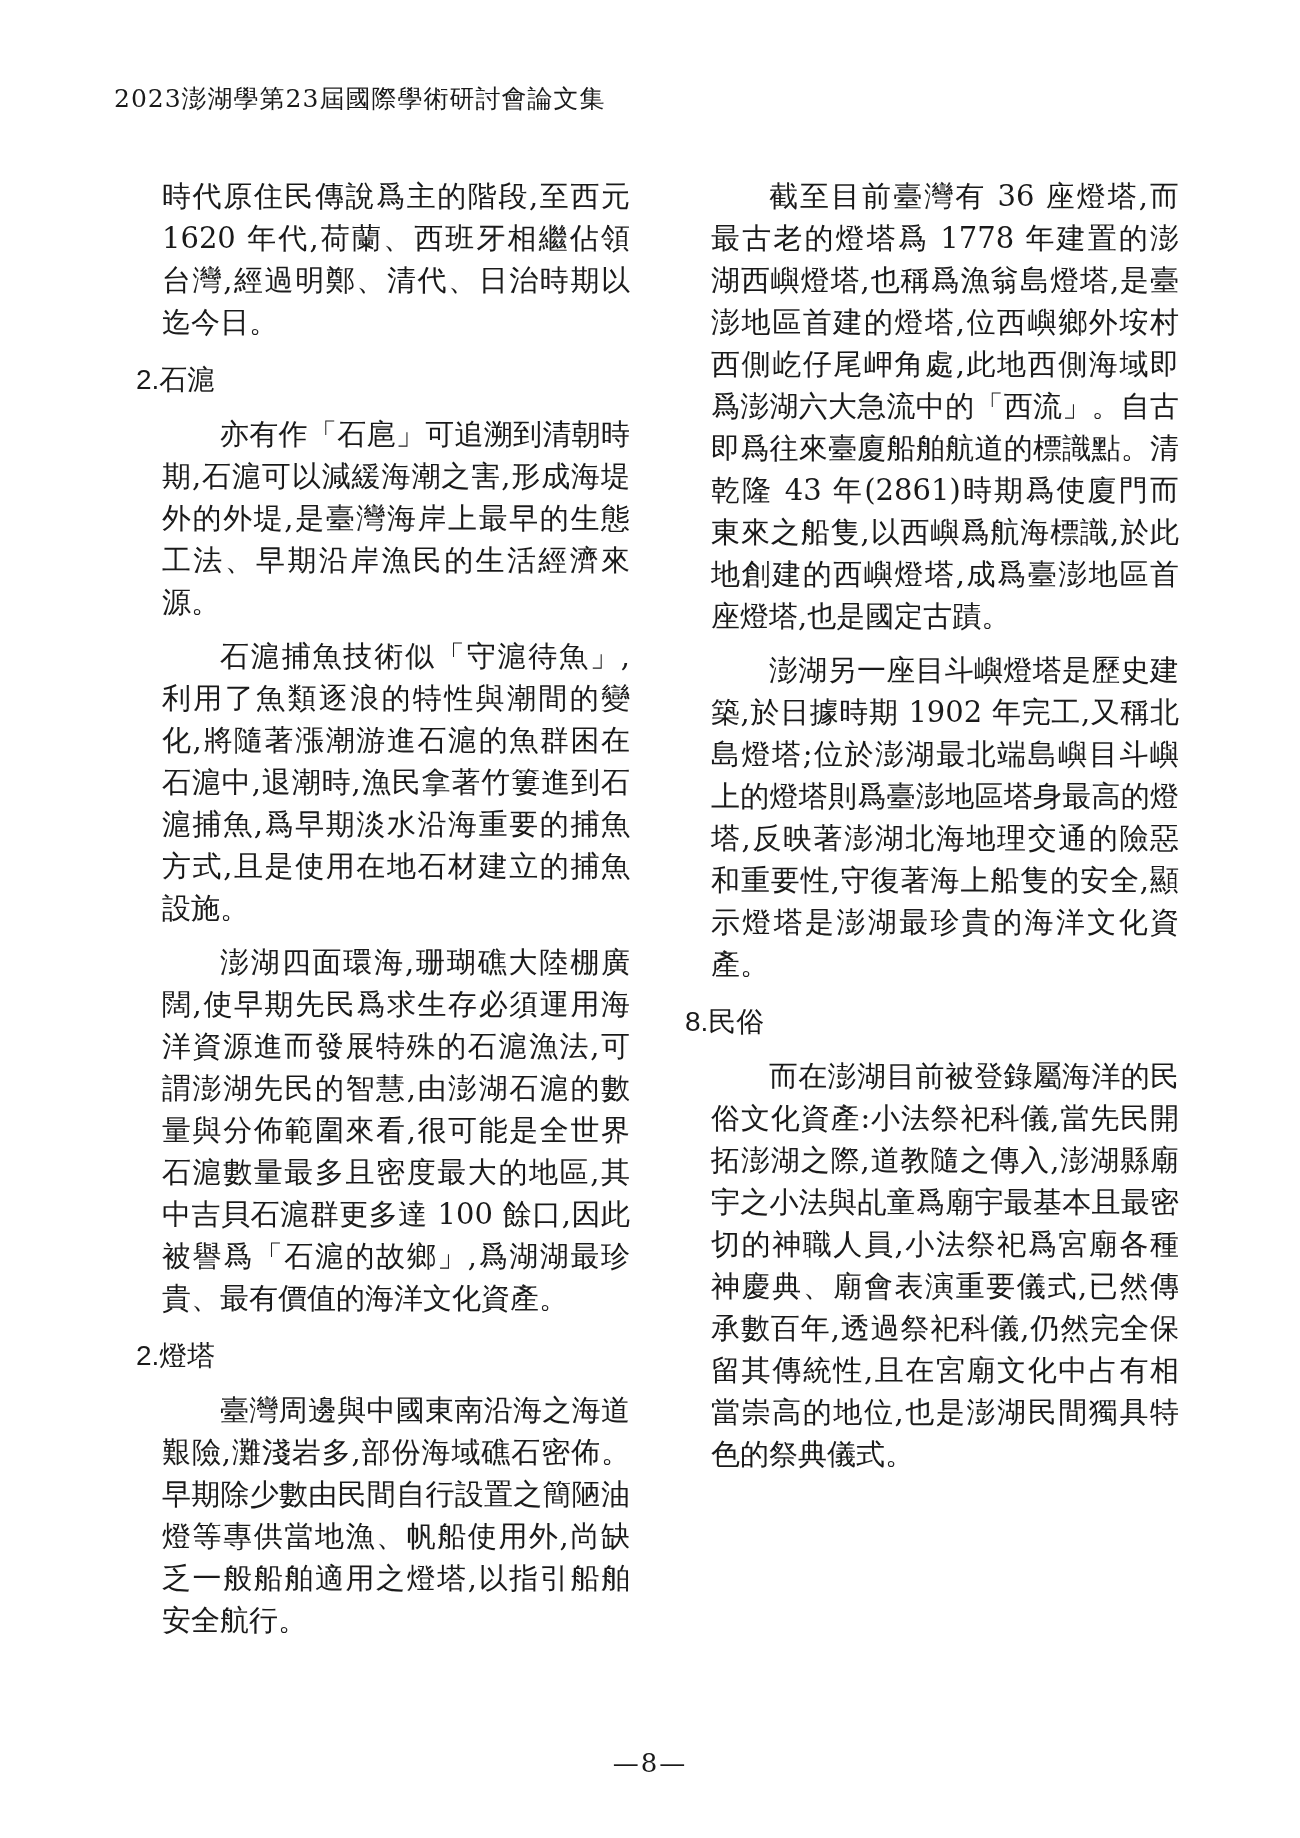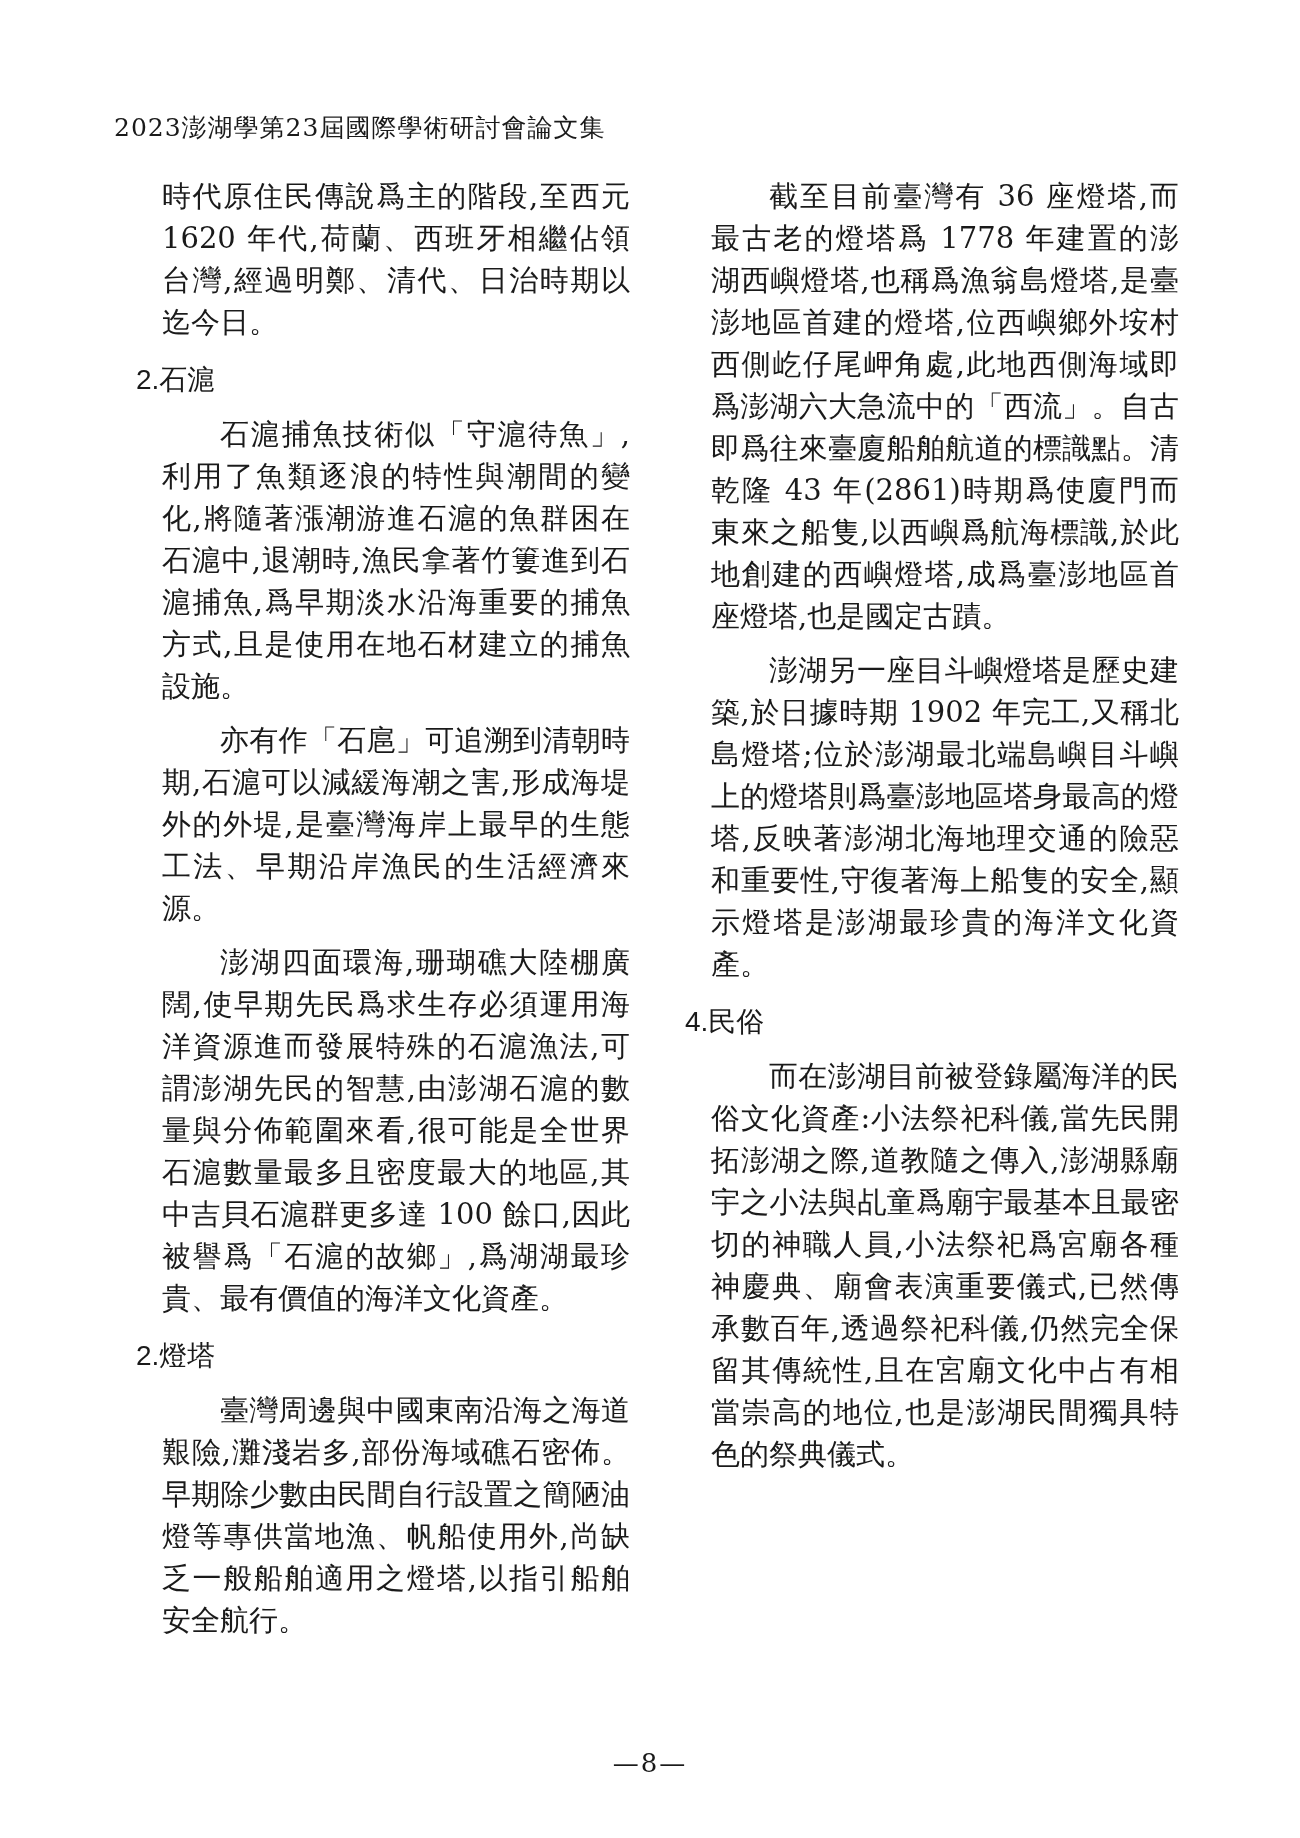--- a/index.html
+++ b/index.html
@@ -18,21 +18,20 @@
     font-family: "DejaVu Serif", "Liberation Serif", serif;
   }
   .page-header {
     position: absolute;
     left: 114px;
     top: 82px;
     font-size: 25px;
     letter-spacing: 1px;
     font-weight: 500;
     white-space: nowrap;
-    margin-top: 29px;
   }
   .col {
     position: absolute;
     top: 163px;
     width: 492px;
     font-size: 29px;
     line-height: 42px;
     text-align: justify;
     text-justify: inter-ideograph;
   }
@@ -63,29 +62,29 @@
 </head>
 <body>
 
 <div class="page">
 
   <div class="page-header">2023澎湖學第23屆國際學術研討會論文集</div>
 
   <div class="col col-left">
       <p class="para noindent">時代原住民傳說爲主的階段,至西元 1620 年代,荷蘭、西班牙相繼佔領台灣,經過明鄭、清代、日治時期以迄今日。</p>
       <h3 class="heading">2.石滬</h3>
+      <p class="para">亦有作「石扈」可追溯到清朝時期,石滬可以減緩海潮之害,形成海堤外的外堤,是臺灣海岸上最早的生態工法、早期沿岸漁民的生活經濟來源。</p>
       <p class="para">石滬捕魚技術似「守滬待魚」,利用了魚類逐浪的特性與潮間的變化,將隨著漲潮游進石滬的魚群困在石滬中,退潮時,漁民拿著竹簍進到石滬捕魚,爲早期淡水沿海重要的捕魚方式,且是使用在地石材建立的捕魚設施。</p>
-      <p class="para">亦有作「石扈」可追溯到清朝時期,石滬可以減緩海潮之害,形成海堤外的外堤,是臺灣海岸上最早的生態工法、早期沿岸漁民的生活經濟來源。</p>
       <p class="para">澎湖四面環海,珊瑚礁大陸棚廣闊,使早期先民爲求生存必須運用海洋資源進而發展特殊的石滬漁法,可謂澎湖先民的智慧,由澎湖石滬的數量與分佈範圍來看,很可能是全世界石滬數量最多且密度最大的地區,其中吉貝石滬群更多達 100 餘口,因此被譽爲「石滬的故鄉」,爲湖湖最珍貴、最有價值的海洋文化資產。</p>
       <h3 class="heading">2.燈塔</h3>
       <p class="para">臺灣周邊與中國東南沿海之海道艱險,灘淺岩多,部份海域礁石密佈。早期除少數由民間自行設置之簡陋油燈等專供當地漁、帆船使用外,尚缺乏一般船舶適用之燈塔,以指引船舶安全航行。</p>
     </div>
 
   <div class="col col-right">
       <p class="para">截至目前臺灣有 36 座燈塔,而最古老的燈塔爲 1778 年建置的澎湖西嶼燈塔,也稱爲漁翁島燈塔,是臺澎地區首建的燈塔,位西嶼鄉外垵村西側屹仔尾岬角處,此地西側海域即爲澎湖六大急流中的「西流」。自古即爲往來臺廈船舶航道的標識點。清乾隆 43 年(2861)時期爲使廈門而東來之船隻,以西嶼爲航海標識,於此地創建的西嶼燈塔,成爲臺澎地區首座燈塔,也是國定古蹟。</p>
       <p class="para">澎湖另一座目斗嶼燈塔是歷史建築,於日據時期 1902 年完工,又稱北島燈塔;位於澎湖最北端島嶼目斗嶼上的燈塔則爲臺澎地區塔身最高的燈塔,反映著澎湖北海地理交通的險惡和重要性,守復著海上船隻的安全,顯示燈塔是澎湖最珍貴的海洋文化資產。</p>
-      <h3 class="heading">4.民俗</h3>
+      <h3 class="heading">8.民俗</h3>
       <p class="para">而在澎湖目前被登錄屬海洋的民俗文化資產:小法祭祀科儀,當先民開拓澎湖之際,道教隨之傳入,澎湖縣廟宇之小法與乩童爲廟宇最基本且最密切的神職人員,小法祭祀爲宮廟各種神慶典、廟會表演重要儀式,已然傳承數百年,透過祭祀科儀,仍然完全保留其傳統性,且在宮廟文化中占有相當崇高的地位,也是澎湖民間獨具特色的祭典儀式。</p>
     </div>
 
   <div class="page-footer">—8—</div>
 
 </div>
 
 </body></html>

